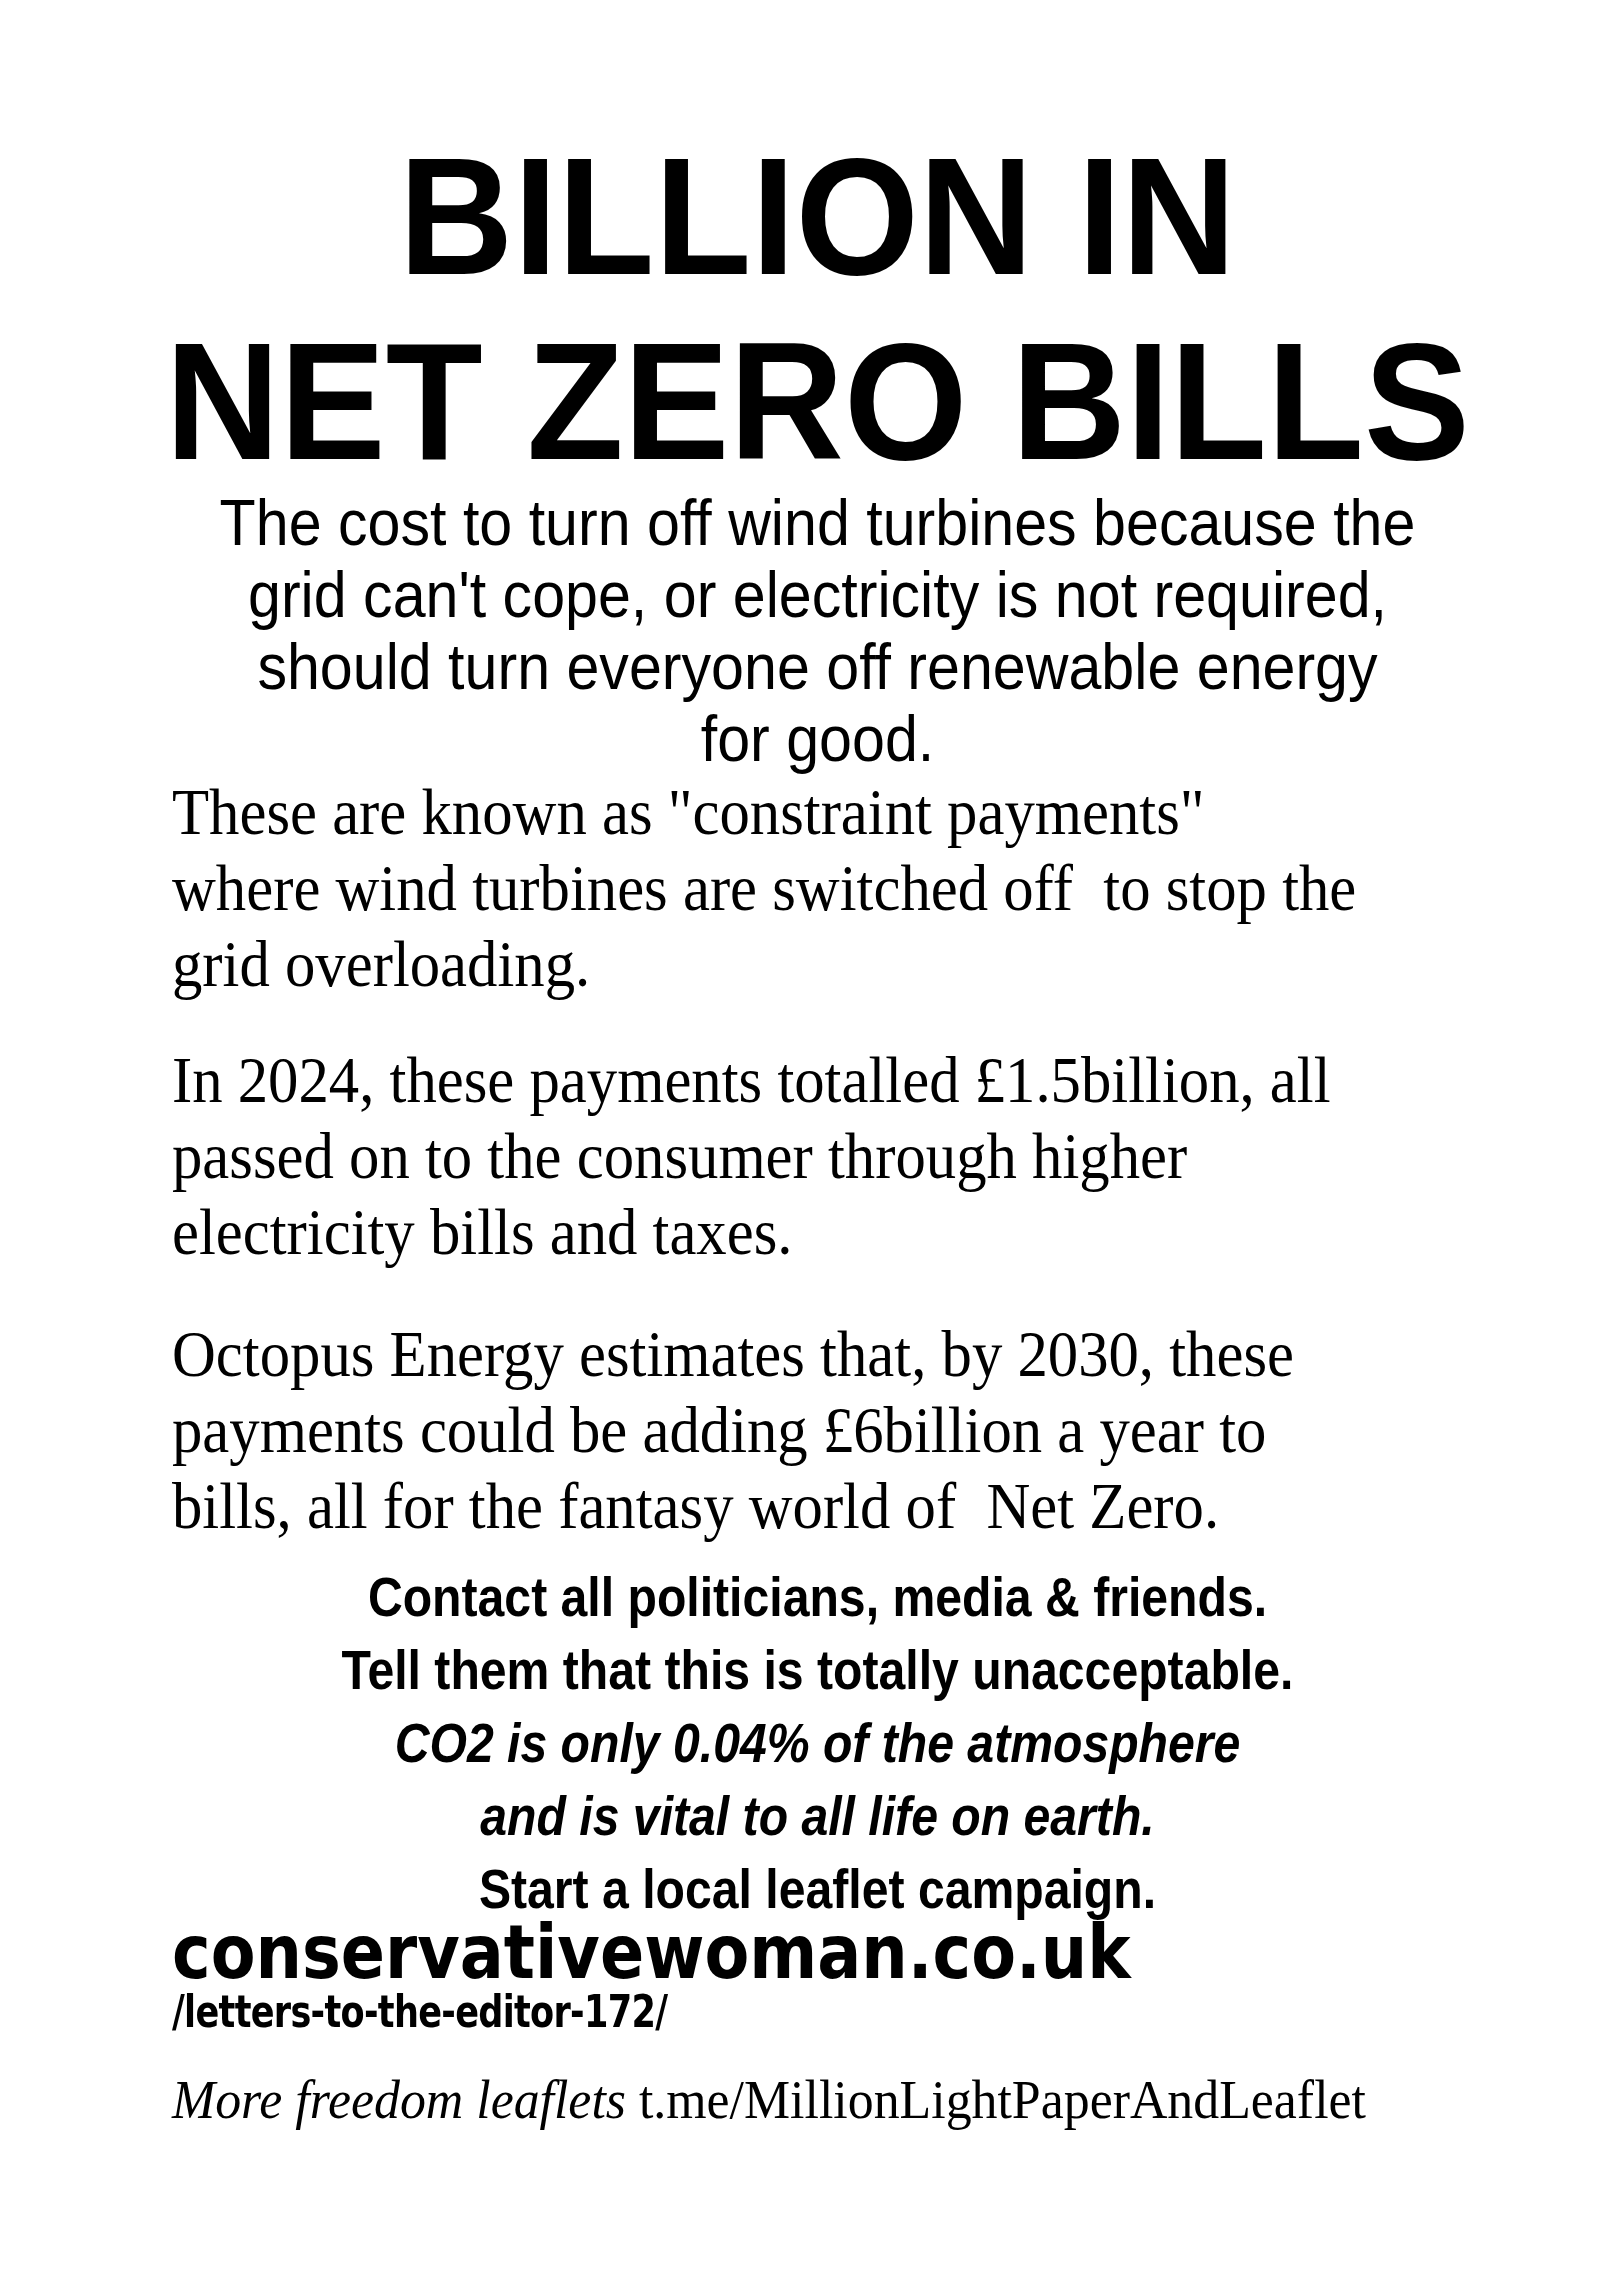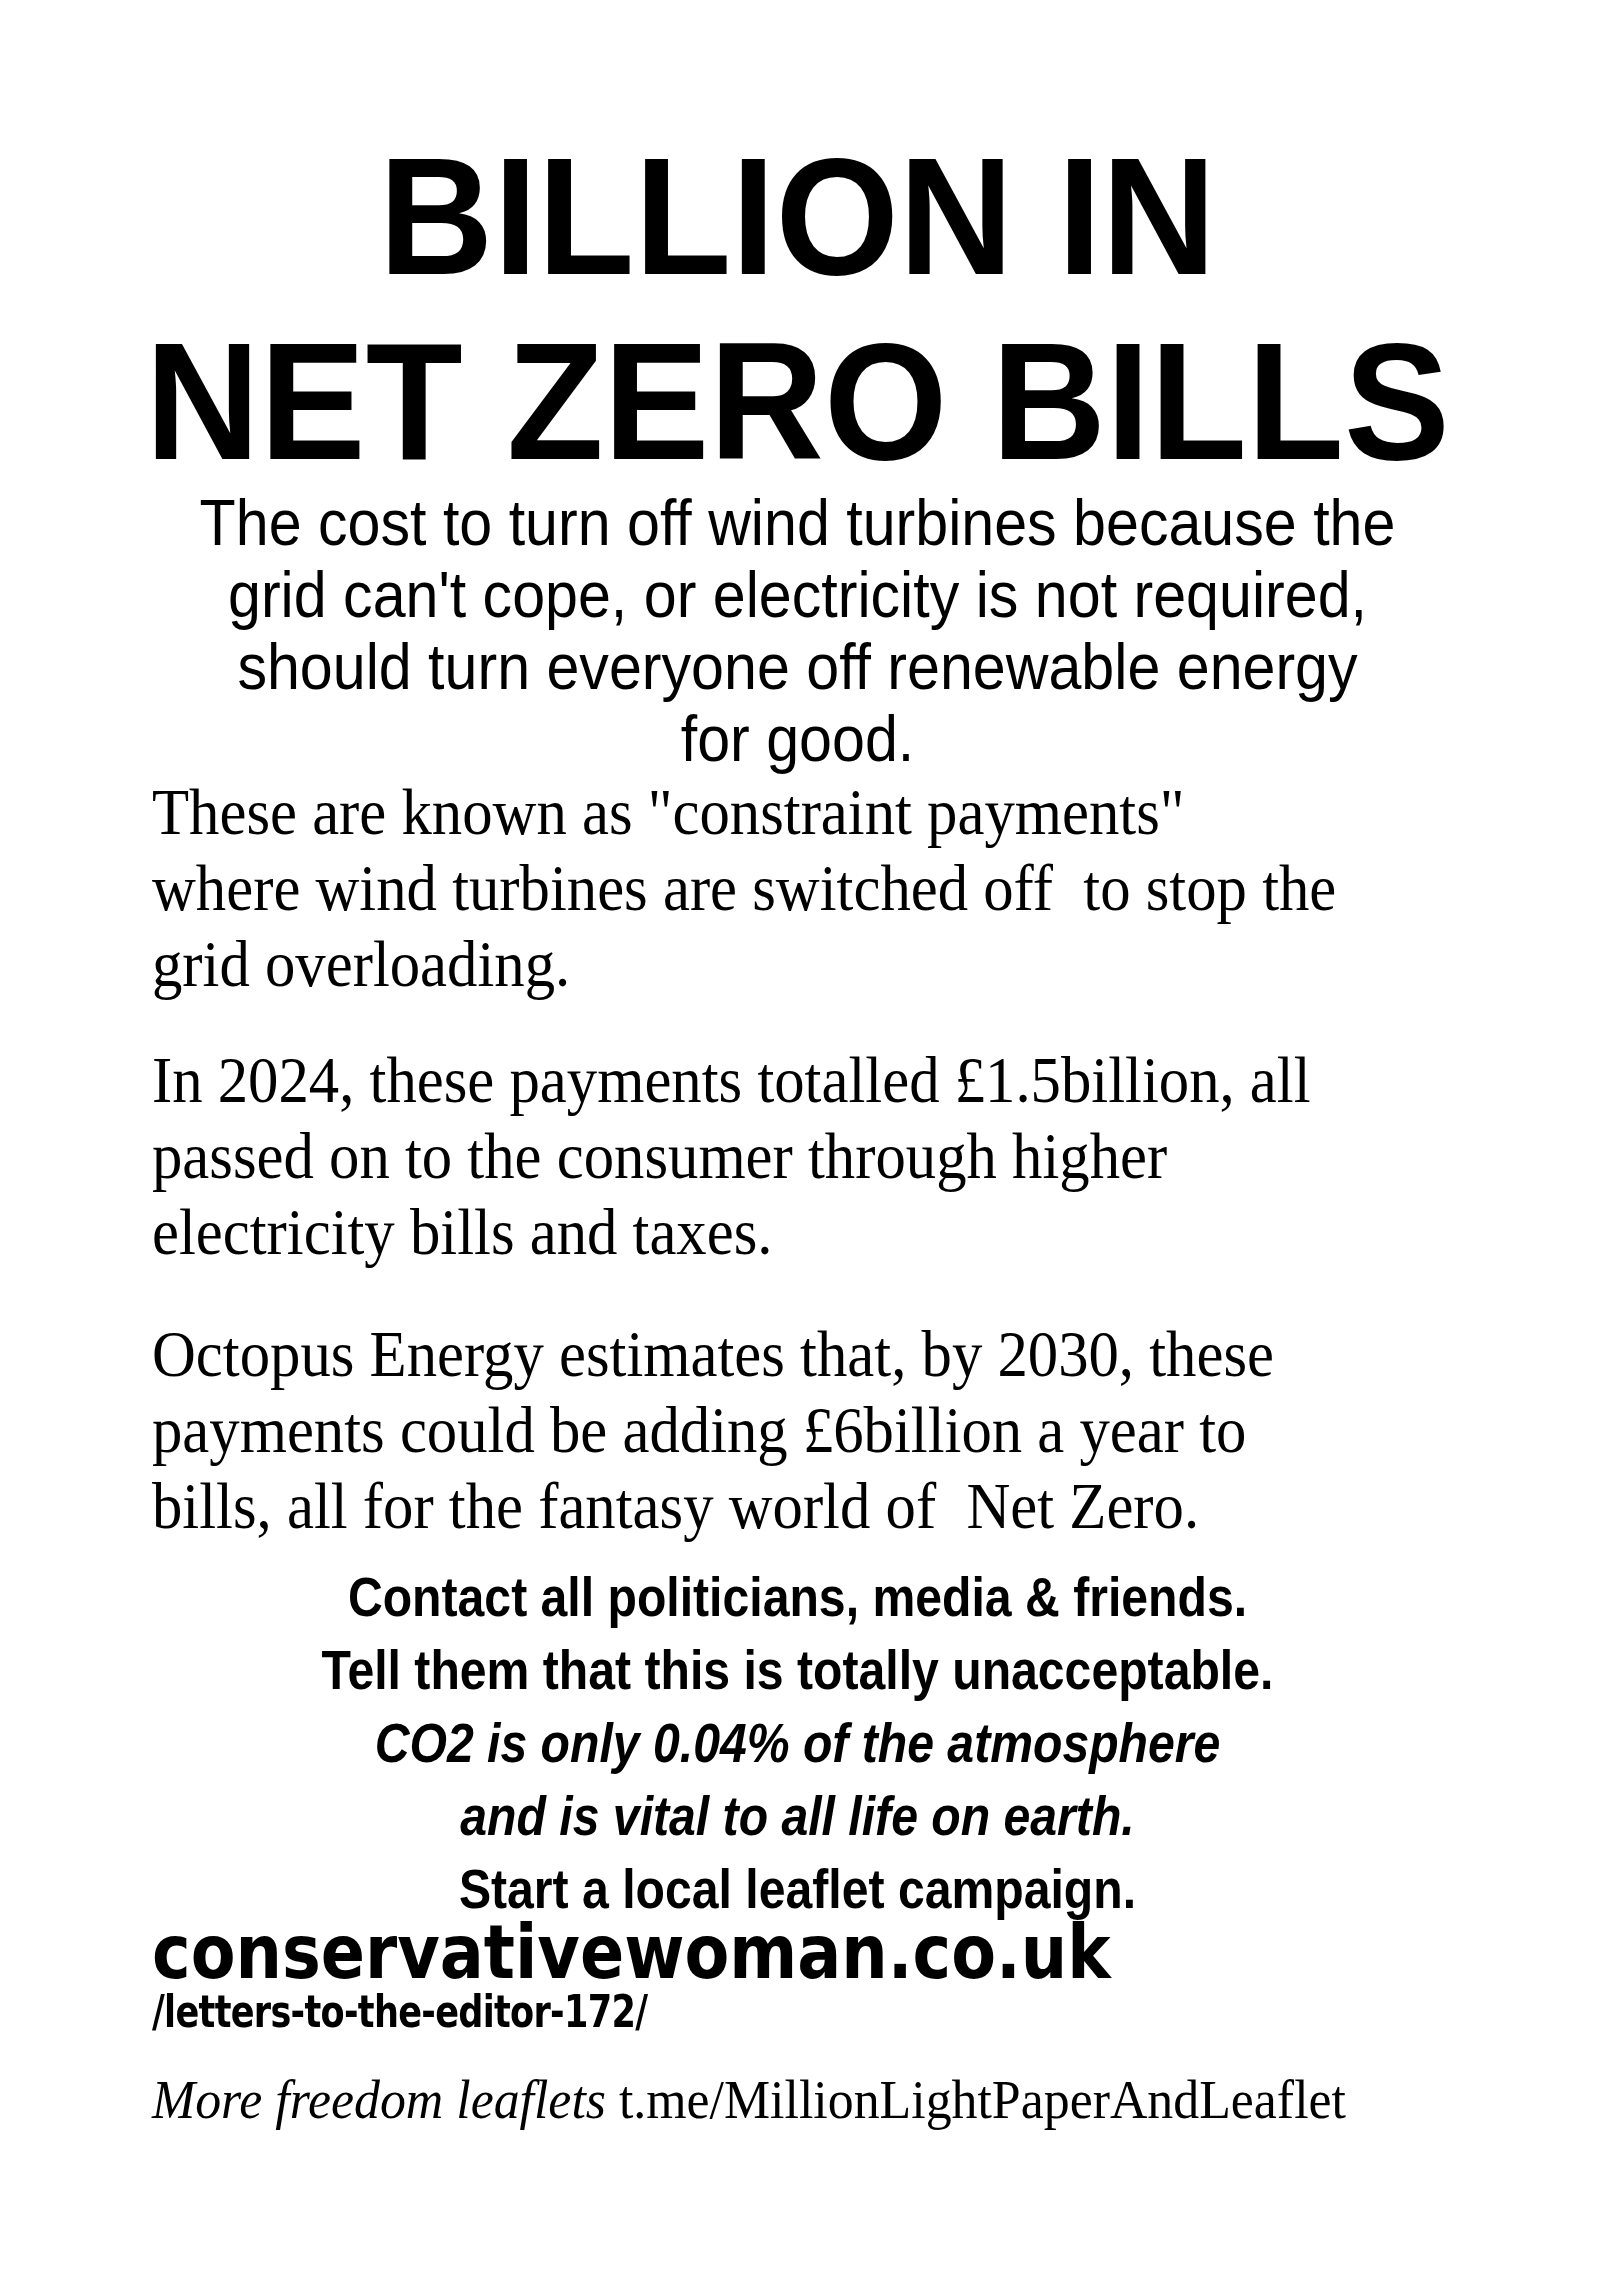--- a/index.html
+++ b/index.html
@@ -1,19 +1,20 @@
 <!DOCTYPE html>
 <html style="font-size:14.3px"><head>
 <meta charset="utf-8">
 <style>
   html,body { margin:0; padding:0; background:#fff; }
   .page {
     position:relative; width:1595px; height:2293px;
     background:#ffffff; color:#000000; overflow:hidden;
     font-family:"Liberation Serif", serif;
+    margin-left:20px;
   }
   .line { white-space:pre; }
 
   .headline {
     position:absolute; top:124px; left:0; width:100%;
     text-align:center;
     font-family:"Liberation Sans", sans-serif; font-weight:bold;
     font-size:167px; line-height:185px;
     transform:scaleX(0.95); transform-origin:50% 0;
   }

